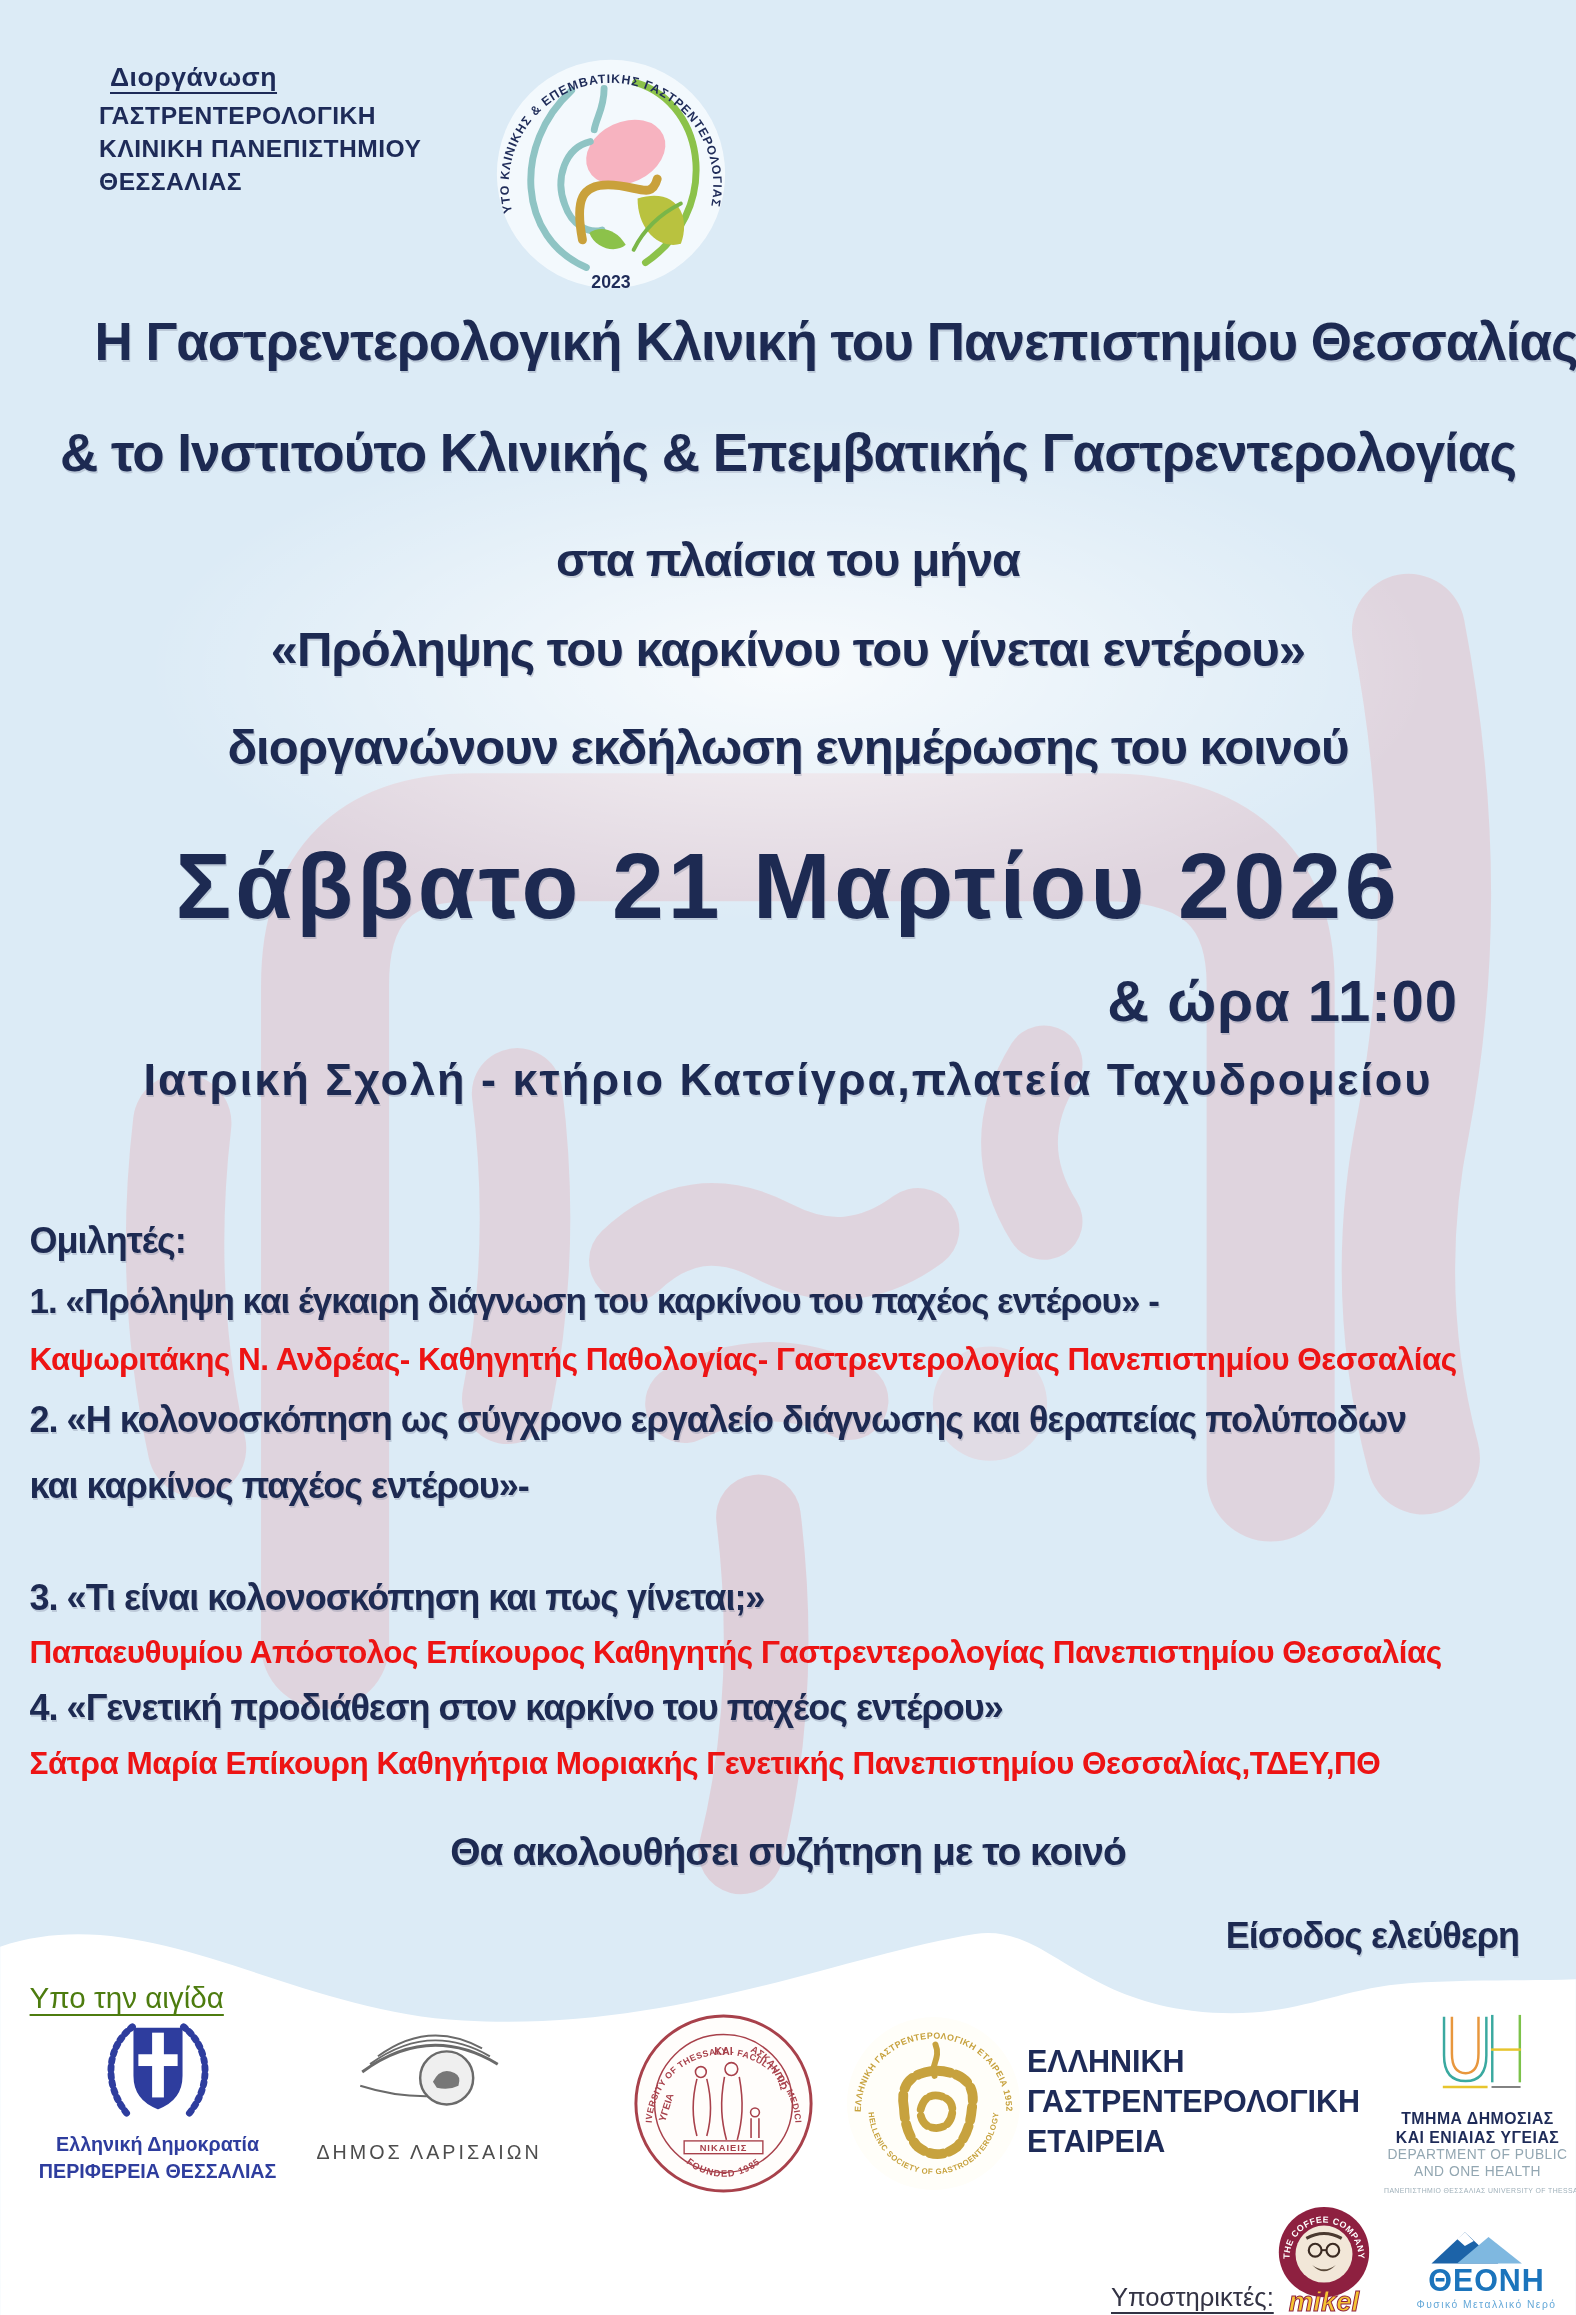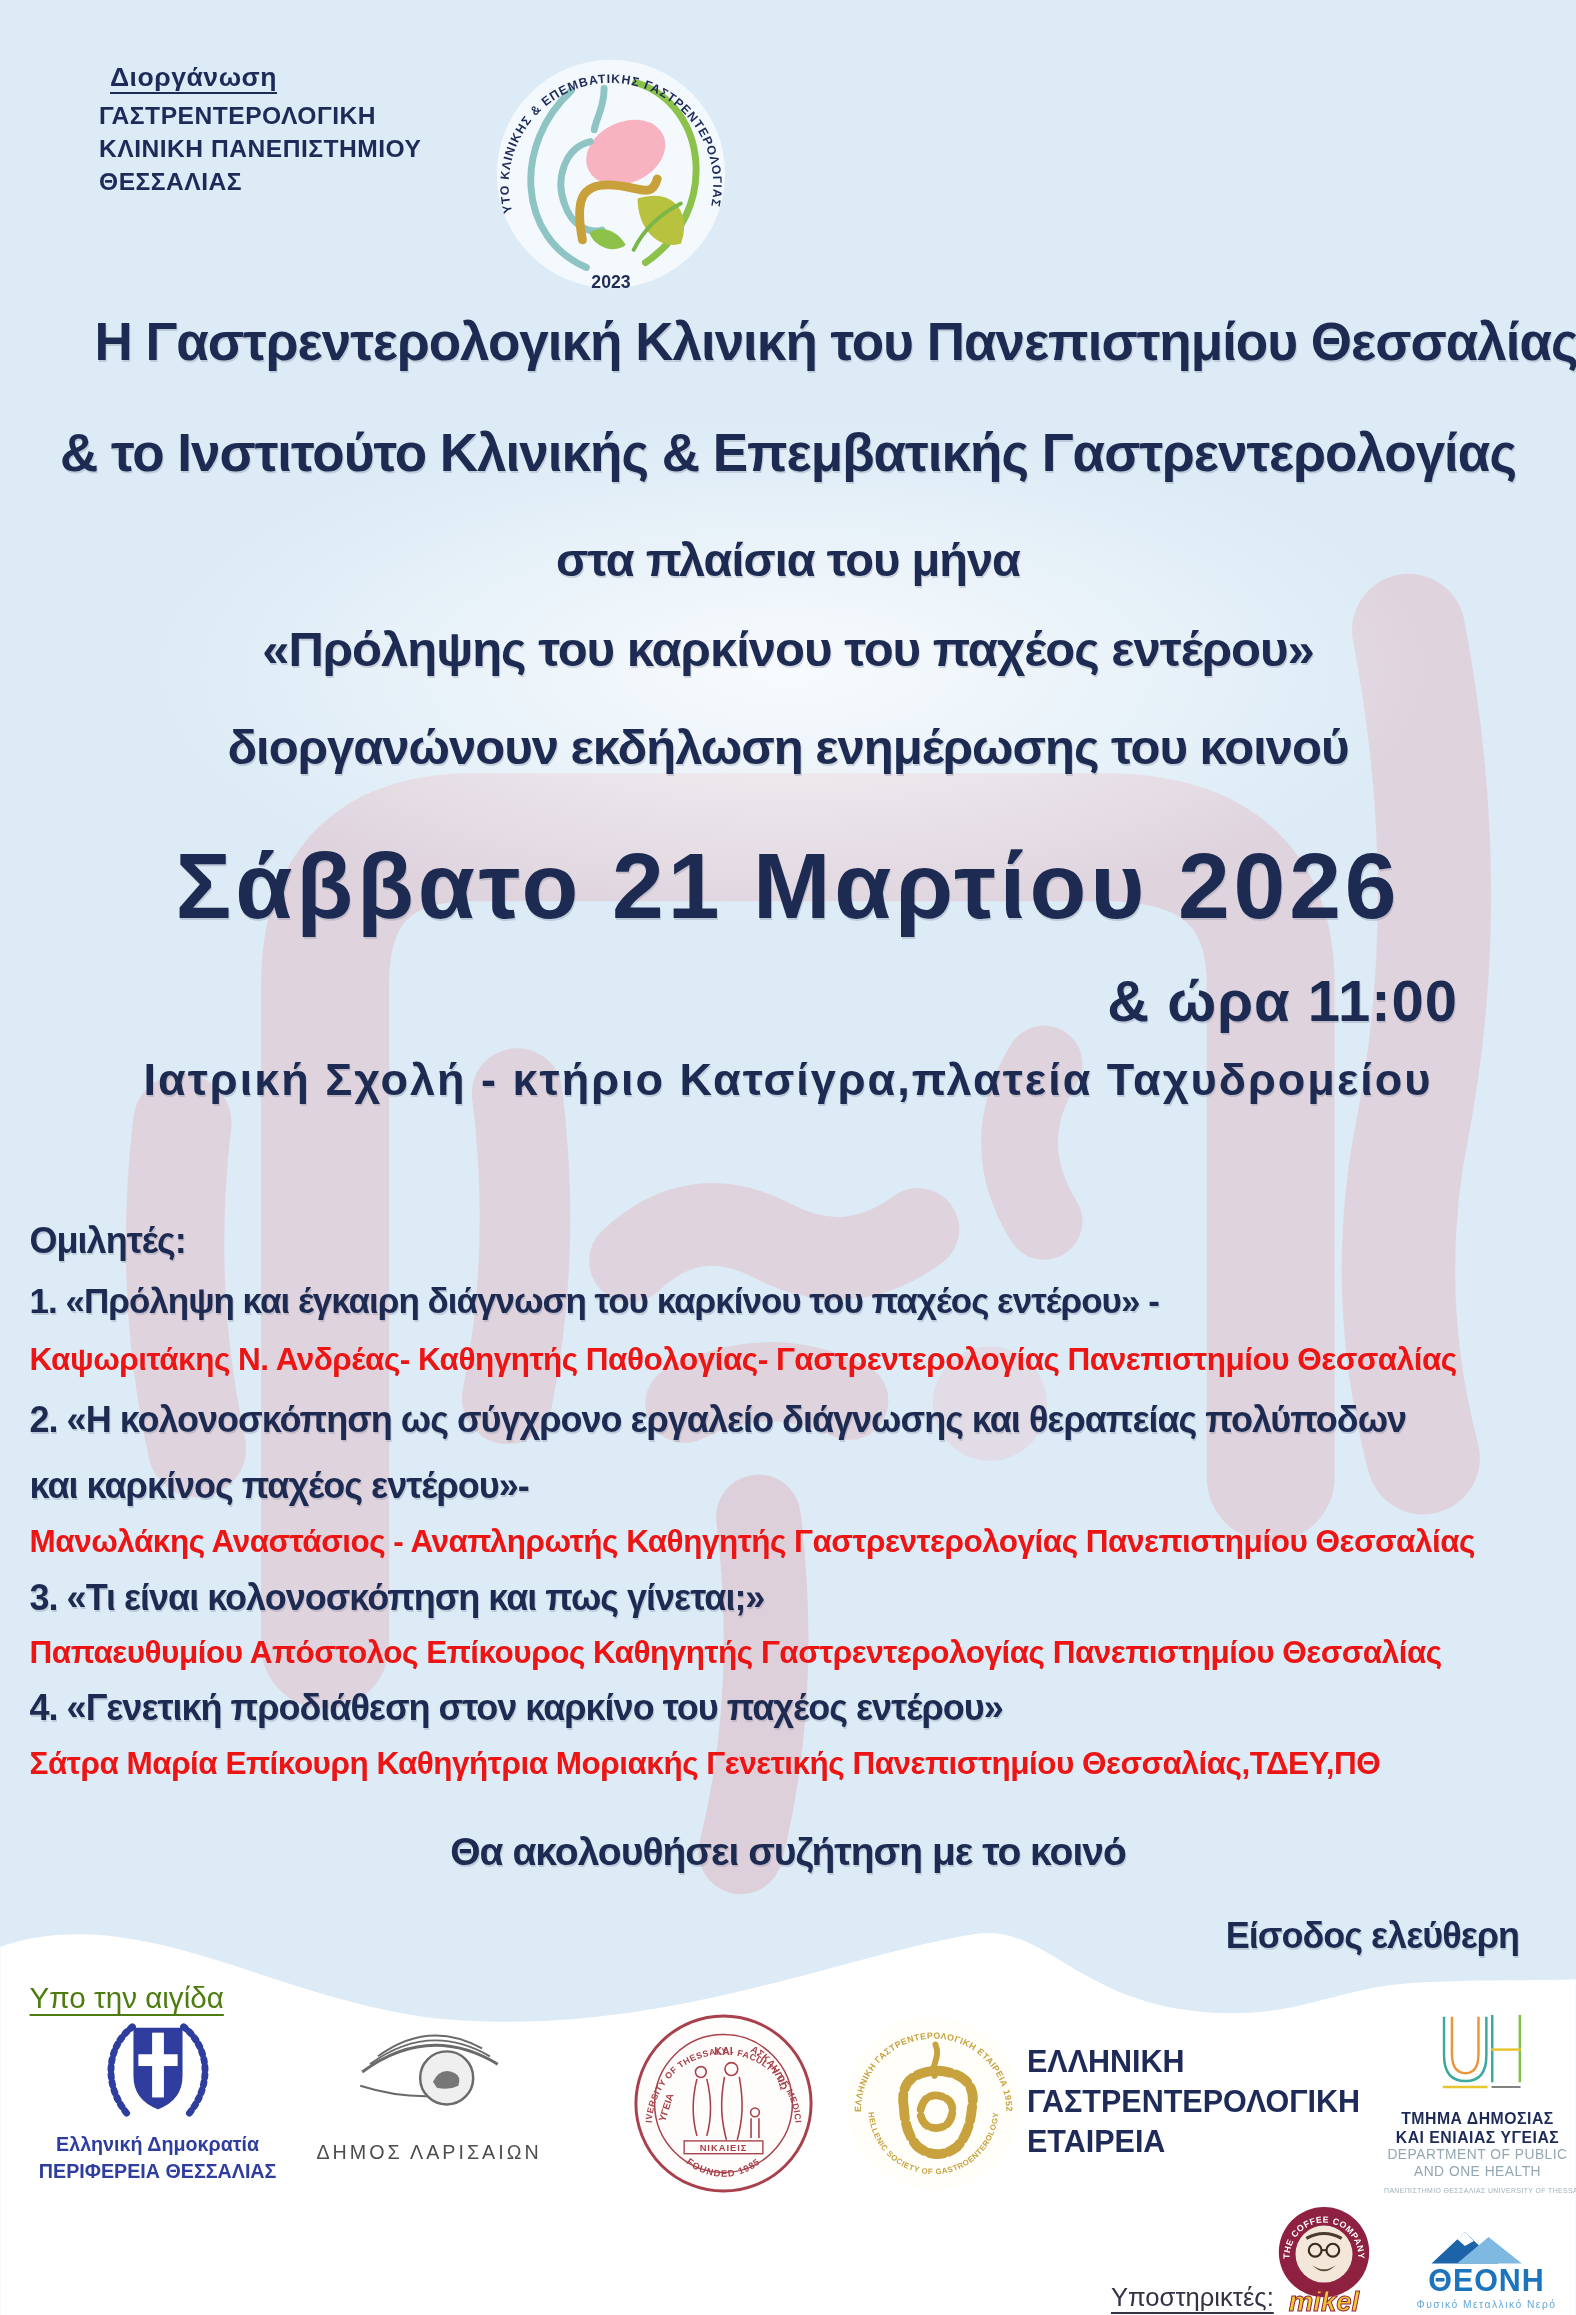--- a/index.html
+++ b/index.html
@@ -71,35 +71,34 @@
     <path d="M96,192 C88,150 96,136 122,136 C152,136 166,152 172,130" fill="none" stroke="#c9a13b" stroke-width="9" stroke-linecap="round"></path>
     <path d="M152,150 C190,138 207,166 196,196 C174,202 152,182 152,150 Z" fill="#b9c23f"></path>
     <path d="M148,202 C158,182 174,166 196,155" fill="none" stroke="#7ab648" stroke-width="4" stroke-linecap="round"></path>
     <path d="M140,197 C130,180 113,177 103,185 C109,201 130,206 140,197 Z" fill="#8cc24a"></path>
     <text x="125" y="241" text-anchor="middle" font-size="18" font-weight="700" fill="#1e2b58">2023</text>
   </svg>
 
   <div class="abs center navy disp" style="top:311px;font-size:53px;margin-left:48px;">Η Γαστρεντερολογική Κλινική του Πανεπιστημίου Θεσσαλίας</div>
   <div class="abs center navy disp" style="top:422px;font-size:53px;">&amp; το Ινστιτούτο Κλινικής &amp; Επεμβατικής Γαστρεντερολογίας</div>
   <div class="abs center navy disp" style="top:532px;font-size:47px;">στα πλαίσια του μήνα</div>
-  <div class="abs center navy disp" style="top:621px;font-size:49px;">«Πρόληψης του καρκίνου του παχέος εντέρου»</div>
+  <div class="abs center navy disp" style="top:621px;font-size:49px;">«Πρόληψης του καρκίνου του γίνεται εντέρου»</div>
   <div class="abs center navy disp" style="top:719px;font-size:49px;">διοργανώνουν εκδήλωση ενημέρωσης του κοινού</div>
 
   <div class="abs center navy disp" style="top:833px;font-size:93px;letter-spacing:3.9px;">Σάββατο 21 Μαρτίου 2026</div>
   <div class="abs navy disp" style="top:967px;right:118px;font-size:58px;letter-spacing:1px;">&amp; ώρα 11:00</div>
   <div class="abs center navy disp" style="top:1054px;font-size:45px;letter-spacing:2px;">Ιατρική Σχολή - κτήριο Κατσίγρα,πλατεία Ταχυδρομείου</div>
 
   <div class="abs navy disp" style="left:29.6px;top:1220px;font-size:36px;">Ομιλητές:</div>
 
   <div class="abs navy disp" style="left:29.6px;top:1281px;font-size:35px;">1. «Πρόληψη και έγκαιρη διάγνωση του καρκίνου του παχέος εντέρου» -</div>
   <div class="abs red" style="left:29.6px;top:1341px;font-size:31.5px;font-weight:700;letter-spacing:-0.5px;">Καψωριτάκης Ν. Ανδρέας- Καθηγητής Παθολογίας- Γαστρεντερολογίας Πανεπιστημίου Θεσσαλίας</div>
 
   <div class="abs navy disp" style="left:29.6px;top:1399px;font-size:36px;">2. «Η κολονοσκόπηση ως σύγχρονο εργαλείο διάγνωσης και θεραπείας πολύποδων</div>
   <div class="abs navy disp" style="left:29.6px;top:1465px;font-size:36px;">και καρκίνος παχέος εντέρου»-</div>
-  <div class="abs red" style="left:29.6px;top:1523px;font-size:31.5px;font-weight:700;letter-spacing:-0.5px;">Μανωλάκης Αναστάσιος - Αναπληρωτής Καθηγητής Γαστρεντερολογίας Πανεπιστημίου Θεσσαλίας</div>
 
   <div class="abs navy disp" style="left:29.6px;top:1577px;font-size:36px;">3. «Τι είναι κολονοσκόπηση και πως γίνεται;»</div>
   <div class="abs red" style="left:29.6px;top:1634px;font-size:31.5px;font-weight:700;letter-spacing:-0.5px;">Παπαευθυμίου Απόστολος  Επίκουρος Καθηγητής Γαστρεντερολογίας Πανεπιστημίου Θεσσαλίας</div>
 
   <div class="abs navy disp" style="left:29.6px;top:1687px;font-size:36px;">4. «Γενετική προδιάθεση στον καρκίνο του παχέος εντέρου»</div>
   <div class="abs red" style="left:29.6px;top:1745px;font-size:31.5px;font-weight:700;letter-spacing:-0.5px;">Σάτρα Μαρία Επίκουρη Καθηγήτρια Μοριακής Γενετικής Πανεπιστημίου Θεσσαλίας,ΤΔΕΥ,ΠΘ</div>
 
   <div class="abs center navy disp" style="top:1830px;font-size:39px;">Θα ακολουθήσει συζήτηση με το κοινό</div>
 
   <div class="abs navy disp" style="top:1915px;right:57px;font-size:36px;">Είσοδος ελεύθερη</div>

